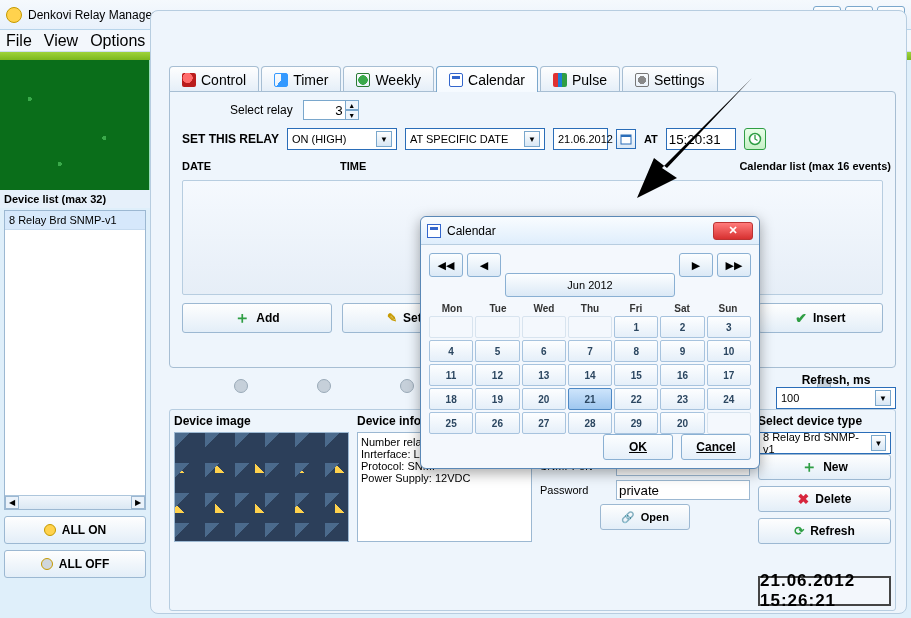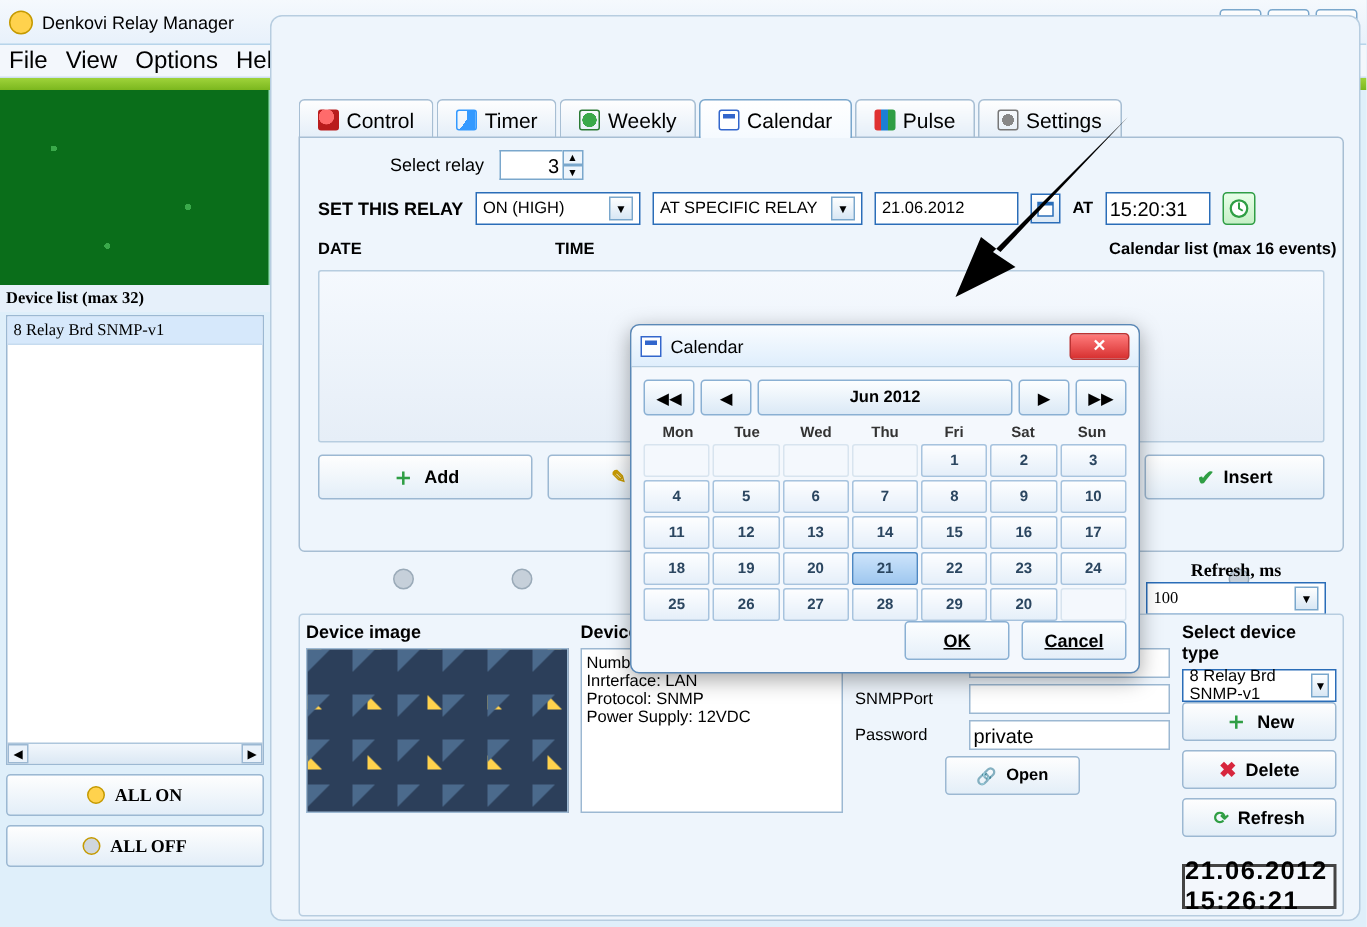--- a/index.html
+++ b/index.html
@@ -10,21 +10,21 @@
   .titlebar { height:30px; background:linear-gradient(#f5f9fd,#e8f1fb); border-bottom:1px solid #b7d4ea; display:flex; align-items:center; padding:0 6px; }
   .titlebar .app-icon { width:16px; height:16px; background:#ffd24d; border-radius:50%; margin-right:6px; border:1px solid #c59a00;}
   .titlebar .title { flex:1; font-size:12px; }
   .titlebar .win-btn { width:28px; height:18px; margin-left:4px; background:linear-gradient(#fefefe,#e0ecf5); border:1px solid #7aa7cc; border-radius:3px; display:flex; align-items:center; justify-content:center; font-size:10px; color:#345;}
   .menubar { height:22px; background:#f3f7fc; border-bottom:1px solid #cfe0ef; display:flex; align-items:center; padding:0 6px; gap:12px; }
   .menubar span { font-size:16px; }
   .green-strip { height:8px; background:linear-gradient(#9fd33a,#7bb71e); }
 
   
   .shell { display:flex; height:calc(618px - 30px - 22px - 8px); }
-  .left-col { width:180px; position:relative;font-family:Liberation Serif, serif; }
+  .left-col { width:150px; position:relative; }
   .right-col { flex:1; position:relative; }
 
   .pcb-panel { width:100%; height:130px; background:#0a6e1a; background-image:
        radial-gradient(circle at 20% 30%, #3aa94a 2px, transparent 2px),
        radial-gradient(circle at 70% 60%, #3aa94a 2px, transparent 2px),
        radial-gradient(circle at 40% 80%, #3aa94a 2px, transparent 2px);
        border-right:1px solid #9db; }
 
   .dev-list-label { padding:3px 4px; font-weight:bold; background:#e6f0fa; }
   .dev-list { border:1px solid #9cb8d2; height:300px; margin:2px 4px; background:#fff; position:relative;}
@@ -58,21 +58,21 @@
   .row1 label{font-size:12px;}
   .spin { display:flex;}
   .spin input{width:42px;text-align:right;border:1px solid #7aa7cc;border-right:none;height:20px;padding:2px;}
   .spin .arrs{display:flex;flex-direction:column;}
   .spin .arrs div{width:14px;height:10px;border:1px solid #7aa7cc;font-size:7px;display:flex;align-items:center;justify-content:center;background:#eef5fc;}
 
   .row2 { display:flex; align-items:center; gap:8px; padding:4px 12px; flex-wrap:nowrap;}
   .row2 .lbl{font-weight:bold; font-size:12px;}
   .combo { height:22px; border:1px solid #2a6db8; background:#fff; display:flex; align-items:center; padding:0 4px; gap:4px;}
   .combo .dd{width:16px;height:16px;border:1px solid #7aa7cc;background:linear-gradient(#fefefe,#d8e7f4);display:flex;align-items:center;justify-content:center;font-size:8px;}
-  .combo-on{width:110px;} .combo-at{width:140px;} .combo-date{width:96px;}
+  .combo-on{width:110px;} .combo-at{width:140px;} .combo-date{width:55px;}
   .sqbtn{width:20px;height:20px;border:1px solid #2a6db8;background:linear-gradient(#fff,#dce9f6);display:flex;align-items:center;justify-content:center;}
   .sqbtn svg{width:12px;height:12px;}
   .at-lbl{font-weight:bold;}
   .time-in{width:70px;height:22px;border:1px solid #2a6db8;padding:2px;background:#fff;}
   .clockbtn{width:22px;height:22px;border:1px solid #2f9e44;border-radius:3px;background:linear-gradient(#e8ffe8,#c6f0c6);display:flex;align-items:center;justify-content:center;}
 
   .cal-subhead{display:flex;padding:6px 12px 0 12px;font-weight:bold;gap:80px; position:relative;}
   .cal-subhead .date-col{position:absolute;left:12px;} .cal-subhead .time-col{position:absolute;left:170px;}
   .cal-subhead .callist{position:absolute;right:4px;}
 
@@ -82,21 +82,21 @@
   .wbtn{height:30px;border:1px solid #9cb8d2;border-radius:3px;display:flex;align-items:center;justify-content:center;gap:6px;background:linear-gradient(#fefefe,#e3eef8);font-weight:bold;font-size:12px;}
   .wbtn.add{flex:1.2;} .wbtn.set{flex:1;} .wbtn.insert{flex:1;}
   .plus-g{color:#2f9e44;font-size:16px;font-weight:bold;}
   .check-g{color:#2f9e44;font-size:14px;}
 
   
   .bulb-strip{position:absolute;top:364px;left:18px;right:10px;height:22px;display:flex;align-items:center;justify-content:space-around;padding:0 30px;}
   .bulb-strip .b{width:14px;height:14px;border-radius:50%;background:#c6d0da;border:1px solid #9aaab8;}
 
   
-  .refresh-box{position:absolute;top:362px;right:22px;width:120px;text-align:center;font-family:Liberation Serif, serif;}
+  .refresh-box{position:absolute;top:362px;right:10px;width:120px;text-align:center;}
   .refresh-box .rl{font-weight:bold;font-size:12px;}
   .refresh-box .combo{width:100%;height:22px;}
 
   
   .bottom-sec{position:absolute;top:398px;left:18px;right:10px;bottom:2px;display:grid;grid-template-columns:175px 175px 210px 1fr;gap:8px;border:1px solid #b7cde0;padding:4px;border-radius:3px;background:#eef5fc;}
   .sec-h{font-weight:bold;font-size:12px;margin-bottom:4px;}
   .dev-img{width:100%;height:110px;background:#2c3f5a;border:1px solid #9cb8d2;background-image:linear-gradient(135deg,#4b6a8c 25%,transparent 25%),linear-gradient(45deg,#ffd24d 12%,transparent 12%);background-size:30px 30px,40px 40px;}
   .textarea{width:100%;height:110px;border:1px solid #9cb8d2;background:#fff;padding:3px;white-space:pre;font-size:11px;overflow:hidden;}
   .conn-grid{display:grid;grid-template-columns:70px 1fr;gap:4px 6px;align-items:center;}
   .conn-grid input{width:100%;height:20px;border:1px solid #9cb8d2;padding:2px;background:#fff;}
@@ -114,21 +114,21 @@
 
   
   .modal{position:absolute;left:420px;top:216px;width:340px;background:#f4f8fd;border:1px solid #5a88b6;border-radius:6px;box-shadow:0 4px 14px rgba(0,0,0,0.35);z-index:50;}
   .modal-tb{height:28px;background:linear-gradient(#f9fcff,#dfeefc);border-bottom:1px solid #b7cde0;display:flex;align-items:center;padding:0 6px;border-radius:6px 6px 0 0;}
   .modal-tb .mic{width:14px;height:14px;background:#fff;border:1px solid #3366cc;position:relative;margin-right:6px;} .modal-tb .mic::before{content:"";position:absolute;top:2px;left:2px;right:2px;height:3px;background:#3366cc;}
   .modal-tb .mtitle{flex:1;font-size:12px;}
   .modal-tb .close{width:40px;height:18px;border:1px solid #b33; border-radius:3px;background:linear-gradient(#ff7b7b,#d73030);color:#fff;display:flex;align-items:center;justify-content:center;font-size:11px;font-weight:bold;}
   .modal-body{padding:8px;}
   .navrow{display:flex;gap:4px;margin-bottom:6px;}
   .navbtn{flex:0 0 34px;height:24px;border:1px solid #8ab0d3;border-radius:3px;background:linear-gradient(#fcfeff,#dbe9f6);display:flex;align-items:center;justify-content:center;font-size:11px;}
-  .navmid{flex:1;height:24px;border:1px solid #8ab0d3;border-radius:3px;background:linear-gradient(#fcfeff,#dbe9f6);display:flex;align-items:center;justify-content:center;font-weight:bold;}
+  .navmid{flex:1;height:24px;border:1px solid #8ab0d3;border-radius:3px;background:linear-gradient(#fcfeff,#dbe9f6);display:flex;align-items:center;justify-content:center;font-weight:normal;margin-top:20px;}
   .dow{display:grid;grid-template-columns:repeat(7,1fr);text-align:center;font-size:10px;font-weight:bold;color:#333;margin-bottom:2px;}
   .days{display:grid;grid-template-columns:repeat(7,1fr);gap:2px;}
   .day{height:22px;border:1px solid #a7c3de;border-radius:2px;background:linear-gradient(#fdfeff,#e5eff9);display:flex;align-items:center;justify-content:center;font-size:10px;font-weight:bold;color:#2b4660;}
   .day.empty{background:#f4f8fd;border-color:#d8e4ef;color:transparent;}
   .day.sel{background:linear-gradient(#cde4fb,#9fc7ef);border-color:#4d88c4;}
   .okrow{display:flex;justify-content:flex-end;gap:8px;margin-top:0;text-decoration:underline;}
   .okrow .mb{width:70px;height:26px;border:1px solid #8ab0d3;border-radius:3px;background:linear-gradient(#fcfeff,#e5eff9);font-weight:bold;display:flex;align-items:center;justify-content:center;font-size:12px;}
 
   
   .big-arrow{position:absolute;left:602px;top:78px;width:160px;height:140px;z-index:60;pointer-events:none;}
@@ -221,21 +221,21 @@
           </div>
         </div>
         <div class="row2">
           <span class="lbl">SET THIS RELAY</span>
           <div class="combo combo-on">
               <span>ON (HIGH)</span>
               <span style="flex:1"></span>
               <div class="dd">▼</div>
             </div>
           <div class="combo combo-at">
-              <span>AT SPECIFIC RELAY</span>
+              <span>AT SPECIFIC DATE</span>
               <span style="flex:1"></span>
               <div class="dd">▼</div>
             </div>
           <div class="combo combo-date">
               <span>21.06.2012</span>
             </div>
           <div class="sqbtn">
             <svg viewBox="0 0 12 12">
                 <rect x="1" y="2" width="10" height="9" fill="#fff" stroke="#2a6db8"></rect>
                 <rect x="1" y="2" width="10" height="2" fill="#2a6db8"></rect>

